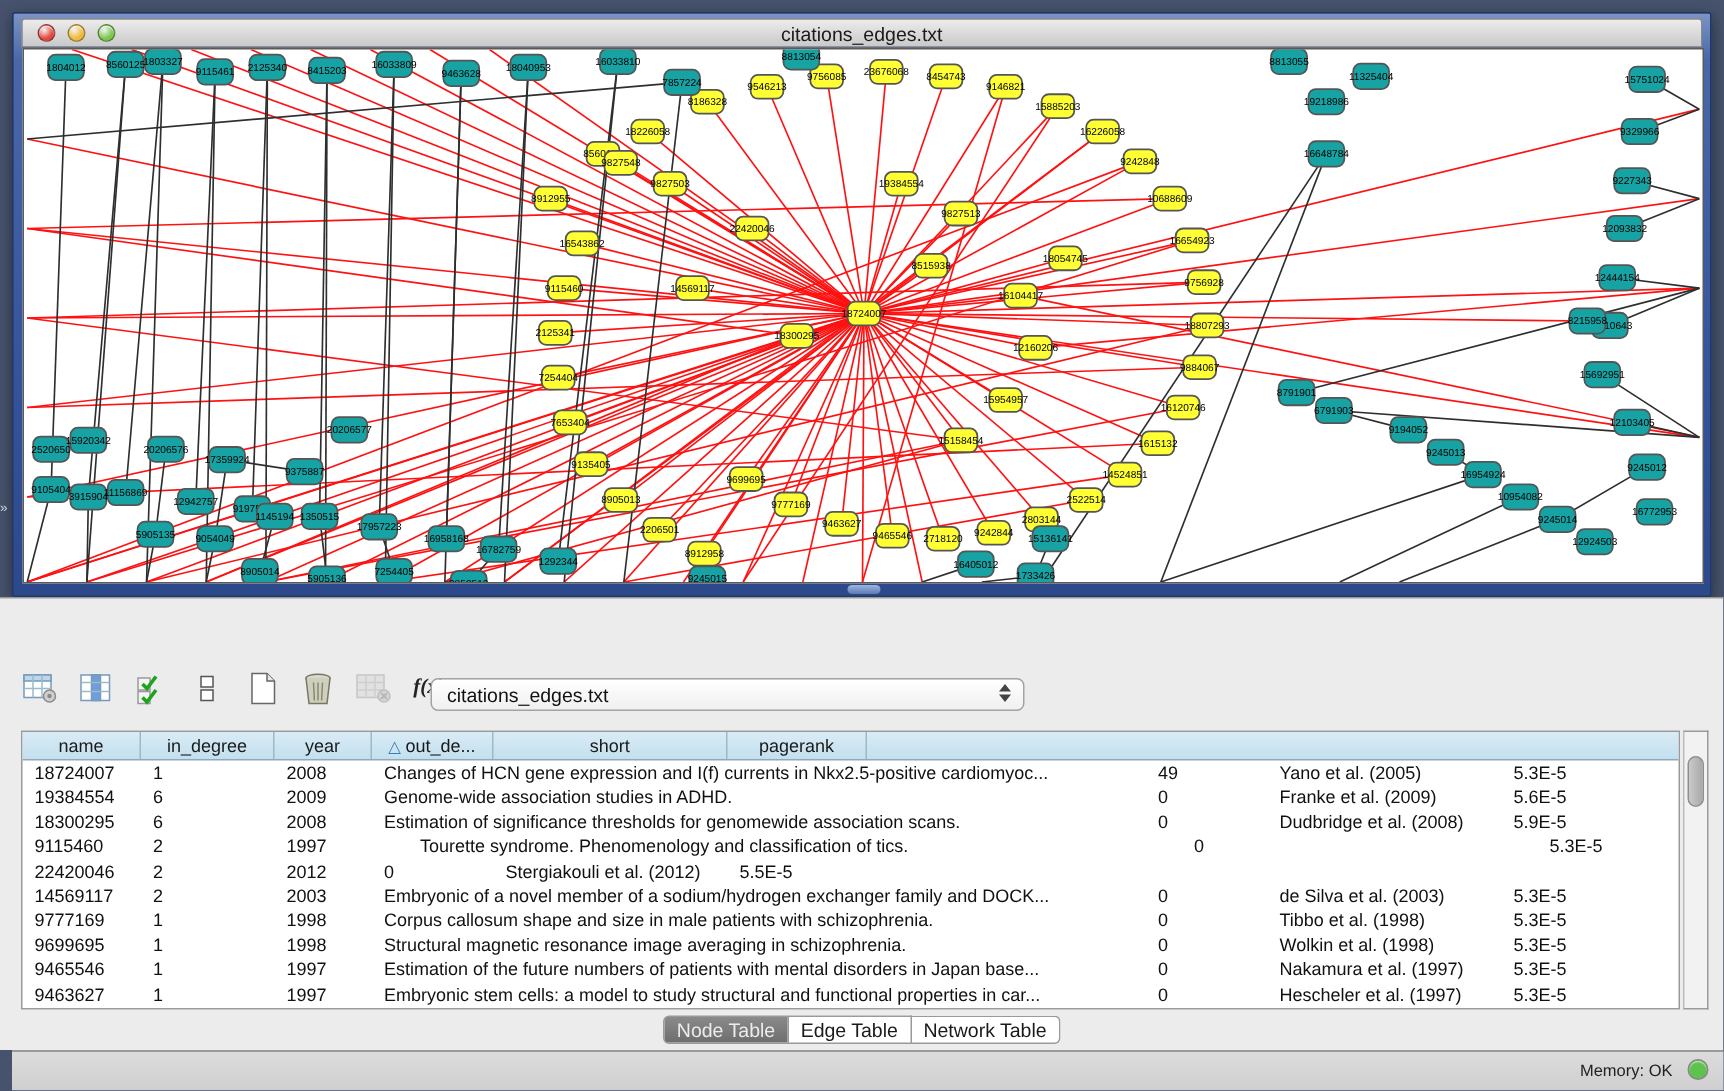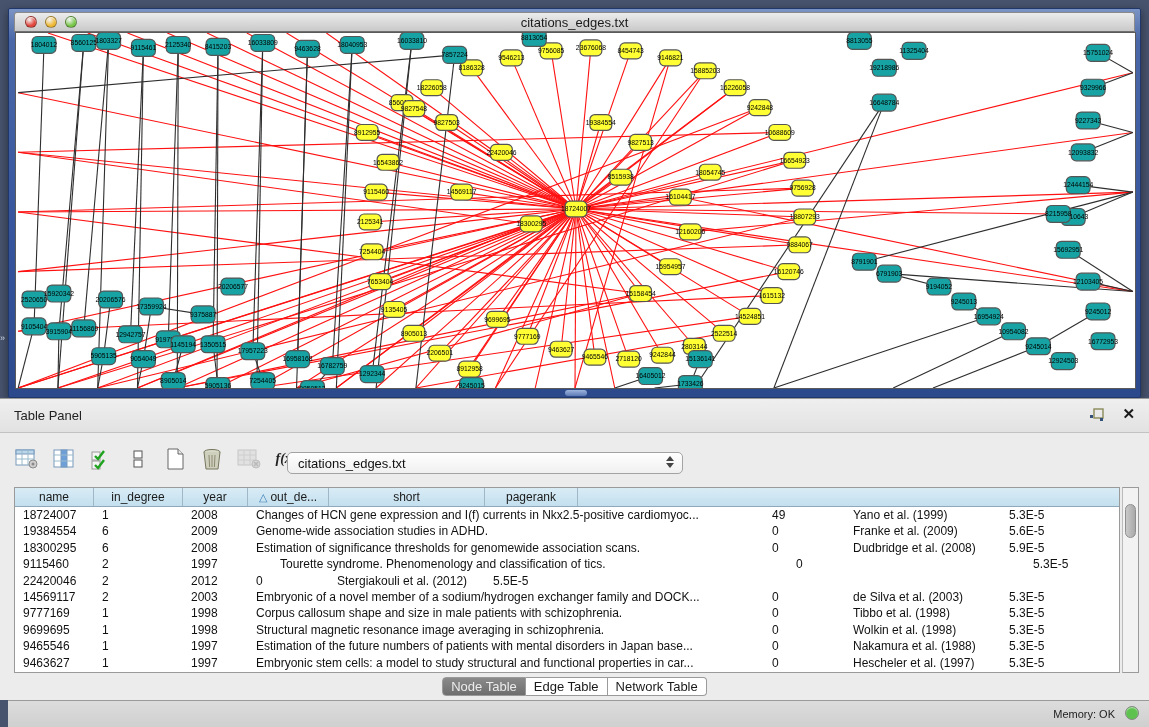--- a/index.html
+++ b/index.html
@@ -737,29 +737,20 @@
             <text x="456" y="357.3" text-anchor="middle" font-size="6.8" font-family="&quot;Liberation Sans&quot;, sans-serif" fill="#000000">9245015</text>
           </g>
         </g>
     </svg>
   </div>
   <div id="net-grip"></div>
 </div>
 <div id="left-edge-marker">»</div>
 
 <div id="table-panel">
-  <div id="panel-header">
-    <span id="panel-title">Table Panel</span>
-    <svg id="panel-float" viewBox="0 0 16 16">
-      <rect x="5" y="2" width="9" height="9" fill="none" stroke="#8a8a5a" stroke-width="1.4"></rect>
-      <rect x="1" y="8" width="3" height="3" fill="#33507a"></rect>
-      <rect x="11" y="11" width="3" height="3" fill="#33507a"></rect>
-    </svg>
-    <span id="panel-close">✕</span>
-  </div>
 
   <div id="toolbar">
     <div class="tool">
       <svg width="24" height="22" viewBox="0 0 24 22">
         <rect x="1" y="2" width="18" height="15" fill="#fff" stroke="#7799bb"></rect>
         <rect x="1" y="2" width="18" height="4" fill="#bcd6ea" stroke="#7799bb"></rect>
         <line x1="7" y1="2" x2="7" y2="17" stroke="#99bbcc"></line>
           <line x1="13" y1="2" x2="13" y2="17" stroke="#99bbcc"></line>
         <line x1="1" y1="11" x2="19" y2="11" stroke="#99bbcc"></line>
         <circle cx="18" cy="16" r="4" fill="#cfcfcf" stroke="#8a8a8a"></circle>
@@ -837,21 +828,21 @@
         <div class="th" style="width: 93px;">pagerank</div>
         <div class="th" style="flex: 1 1 0%; border-right: none;"></div>
       </div>
     <div id="tbody">
         <div class="tr">
           <div class="td" style="width: 79px;">18724007</div>
           <div class="td" style="width: 89px;">1</div>
           <div class="td" style="width: 65px;">2008</div>
           <div class="td" style="width: 516px;">Changes of HCN gene expression and I(f) currents in Nkx2.5-positive cardiomyoc...</div>
           <div class="td" style="width: 81px;">49</div>
-          <div class="td" style="width: 156px;">Yano et al. (1999)</div>
+          <div class="td" style="width: 156px;">Yano et al. (2005)</div>
           <div class="td" style="width: 93px;">5.3E-5</div>
         </div>
         <div class="tr">
           <div class="td" style="width: 79px;">19384554</div>
           <div class="td" style="width: 89px;">6</div>
           <div class="td" style="width: 65px;">2009</div>
           <div class="td" style="width: 516px;">Genome-wide association studies in ADHD.</div>
           <div class="td" style="width: 81px;">0</div>
           <div class="td" style="width: 156px;">Franke et al. (2009)</div>
           <div class="td" style="width: 93px;">5.6E-5</div>
@@ -908,21 +899,21 @@
           <div class="td" style="width: 81px;">0</div>
           <div class="td" style="width: 156px;">Wolkin et al. (1998)</div>
           <div class="td" style="width: 93px;">5.3E-5</div>
         </div>
         <div class="tr">
           <div class="td" style="width: 79px;">9465546</div>
           <div class="td" style="width: 89px;">1</div>
           <div class="td" style="width: 65px;">1997</div>
           <div class="td" style="width: 516px;">Estimation of the future numbers of patients with mental disorders in Japan base...</div>
           <div class="td" style="width: 81px;">0</div>
-          <div class="td" style="width: 156px;">Nakamura et al. (1988)</div>
+          <div class="td" style="width: 156px;">Nakamura et al. (1997)</div>
           <div class="td" style="width: 93px;">5.3E-5</div>
         </div>
         <div class="tr">
           <div class="td" style="width: 79px;">9463627</div>
           <div class="td" style="width: 89px;">1</div>
           <div class="td" style="width: 65px;">1997</div>
           <div class="td" style="width: 516px;">Embryonic stem cells: a model to study structural and functional properties in car...</div>
           <div class="td" style="width: 81px;">0</div>
           <div class="td" style="width: 156px;">Hescheler et al. (1997)</div>
           <div class="td" style="width: 93px;">5.3E-5</div>

